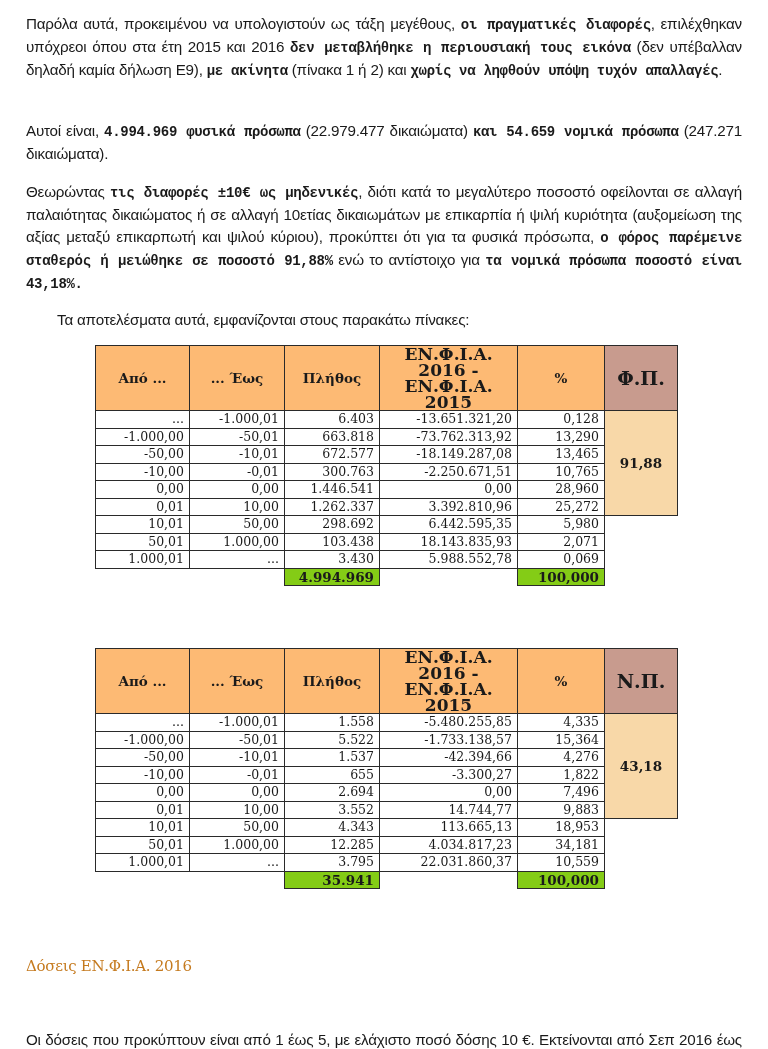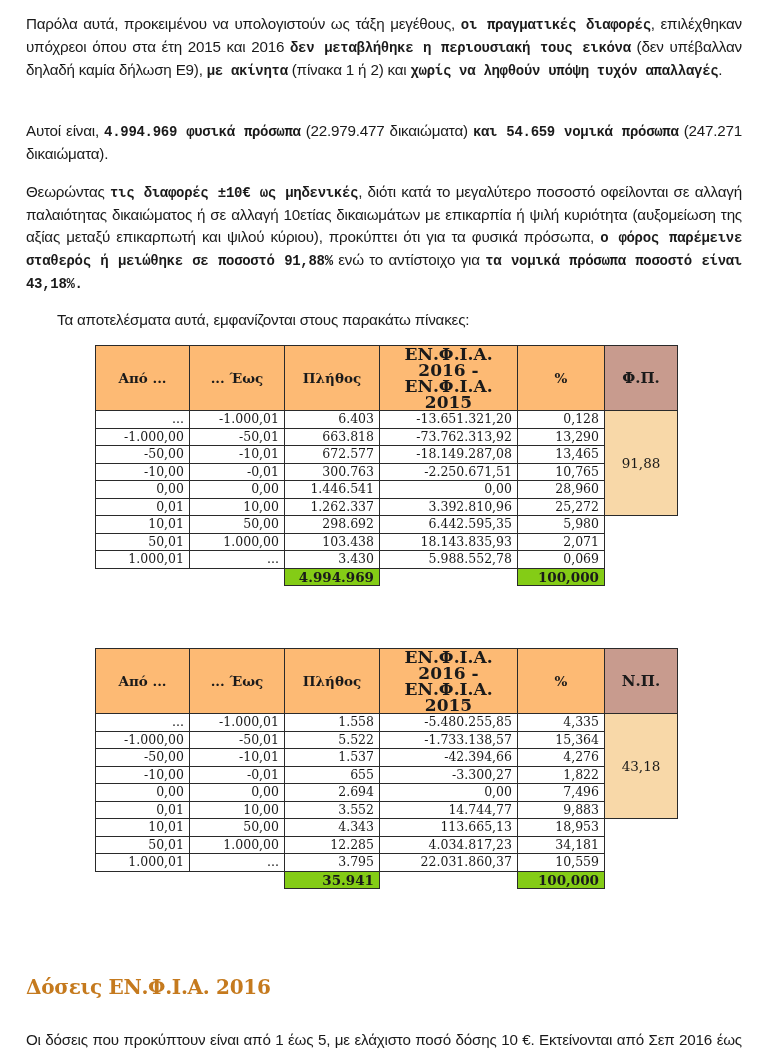--- a/index.html
+++ b/index.html
@@ -2,29 +2,29 @@
 <html><head>
 <meta charset="utf-8">
 <style>
   html, body { margin: 0; padding: 0; background: #ffffff; }
   body { width: 768px; height: 1049px; position: relative; overflow: hidden;
          font-family: "DejaVu Serif", "Liberation Serif", serif; color: #1a1a1a; }
   .para { position: absolute; left: 26px; width: 716px; font-family: "Liberation Sans", "DejaVu Sans", sans-serif;
           font-size: 15.2px; line-height: 22px; text-align: justify; letter-spacing: -0.2px; }
   .para b { font-family: Liberation Mono, monospace; font-weight: bold; font-size: 14px; letter-spacing: -0.3px; }
   .heading { position: absolute; left: 26px; top: 957px; font-family: "DejaVu Serif", serif;
-             font-weight: bold; font-size: 20px; color: #c57a1e; letter-spacing: -0.3px; margin-top: 18px; }
+             font-weight: normal; font-size: 15px; color: #c57a1e; letter-spacing: -0.3px; }
 
   table.data { position: absolute; left: 95px; border-collapse: collapse; font-family: "DejaVu Serif", serif; font-size: 12.5px; }
   table.data td, table.data th { border: 1px solid #2a2a2a; padding: 0 5px; height: 16.5px; line-height: 16px; }
   table.data th { background: #fdba74; font-weight: bold; font-size: 13.5px; height: 40px; line-height: 17px; text-align: center; }
   table.data th.hd-small { font-size: 17px; line-height: 16px; }
-  table.data th.group { background: #c89b8e; font-size: 15px; }
+  table.data th.group { background: #c89b8e; font-size: 19px; }
   table.data td { text-align: right; background: #fff; }
-  table.data td.merged { background: #f8d8a8; text-align: center; font-weight: normal; font-size: 13.5px; }
+  table.data td.merged { background: #f8d8a8; text-align: center; font-weight: bold; font-size: 13.5px; }
   table.data td.empty { border: none; border-left: 1px solid #2a2a2a; background: transparent; }
   table.data td.blank { border: none; background: transparent; }
   table.data td.total { background: #84cc16; font-weight: bold; font-size: 13.5px; }
   col.c1 { width: 94px; } col.c2 { width: 95px; } col.c3 { width: 95px; }
   col.c4 { width: 138px; } col.c5 { width: 87px; } col.c6 { width: 73px; }
 </style>
 </head>
 <body>
 
 <div class="para" style="top:13px;"><span>Παρόλα αυτά, προκειμένου να υπολογιστούν ως τάξη μεγέθους, </span><b>οι πραγματικές διαφορές</b><span>, επιλέχθηκαν υπόχρεοι όπου στα έτη 2015 και 2016 </span><b>δεν μεταβλήθηκε η περιουσιακή τους εικόνα</b><span> (δεν υπέβαλλαν δηλαδή καμία δήλωση Ε9), </span><b>με ακίνητα</b><span> (πίνακα 1 ή 2) και </span><b>χωρίς να ληφθούν υπόψη τυχόν απαλλαγές</b><span>.</span></div>

